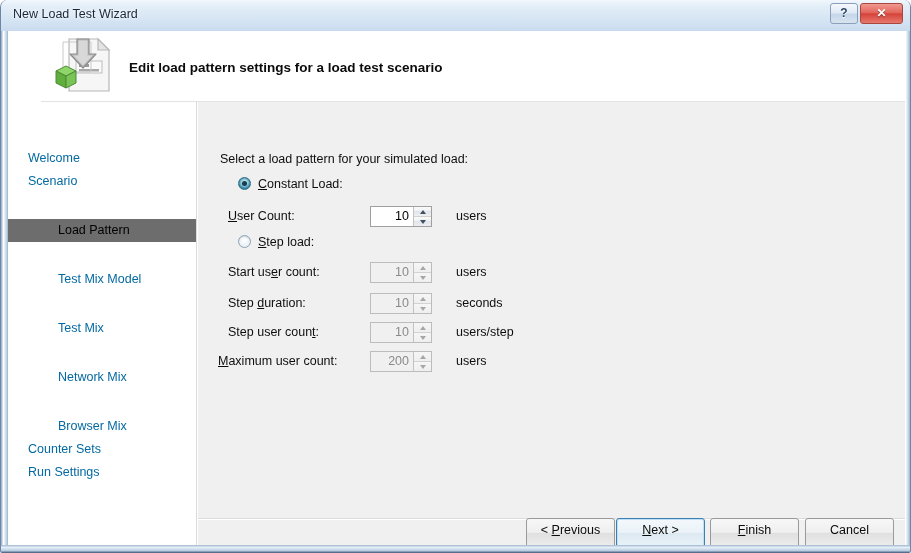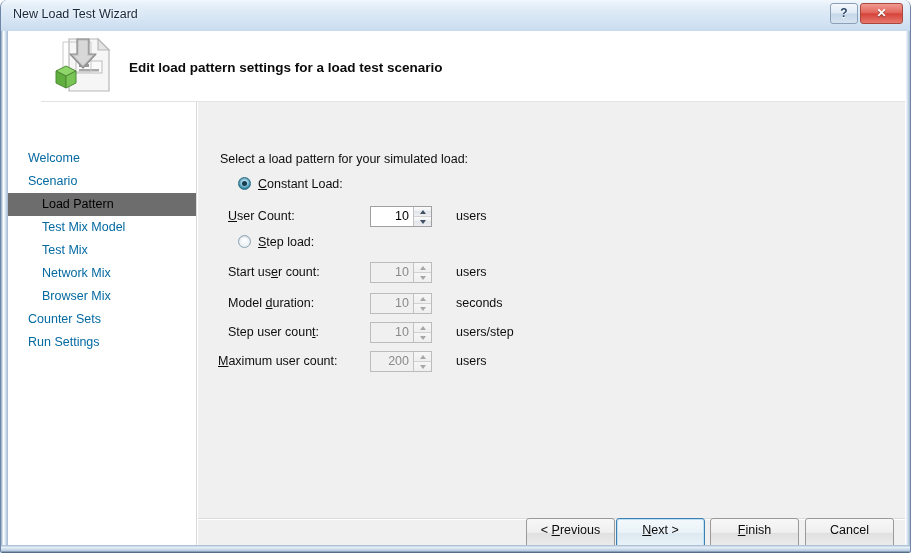--- a/index.html
+++ b/index.html
@@ -144,21 +144,21 @@
   .nav-item {
     position: relative;
     height: 23px;
     line-height: 23px;
     font-size: 12.5px;
     color: #0369a1;
     white-space: nowrap;
     cursor: default;
   }
   .nav-item.level0 { padding-left: 20px; }
-  .nav-item.level1 { padding-left: 34px; }
+  .nav-item.level1 { padding-left: 50px; margin-top: 26px; }
   .nav-item.selected {
     background: #6d6d6d;
     color: #000000;
   }
   #nav-list { padding-top: 45px; }
 
   
   #main {
     position: absolute;
     left: 190px; top: 71px;
@@ -418,21 +418,21 @@
           <div class="spin-value">10</div>
           <div class="spin-buttons">
             <div class="spin-btn up"></div>
             <div class="spin-btn down"></div>
           </div>
         </div>
         <div class="field-unit">users</div>
       </div>
 
       <div class="field-row" style="top:191px;">
-        <div class="field-label right" style="left:30px; width:125px;"><span>Model </span><span class="accel">d</span><span>uration:</span></div>
+        <div class="field-label right" style="left:30px; width:125px;"><span>Step </span><span class="accel">d</span><span>uration:</span></div>
         <div class="spinner disabled">
           <div class="spin-value">10</div>
           <div class="spin-buttons">
             <div class="spin-btn up"></div>
             <div class="spin-btn down"></div>
           </div>
         </div>
         <div class="field-unit">seconds</div>
       </div>
 

